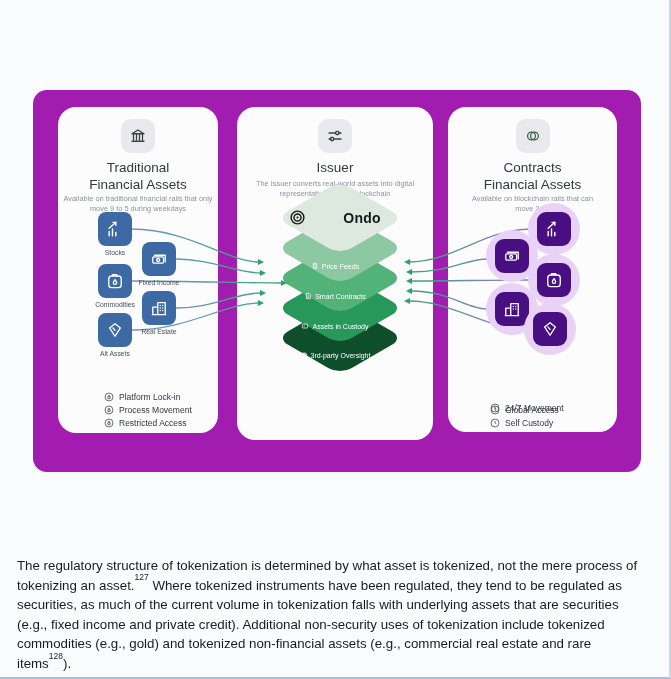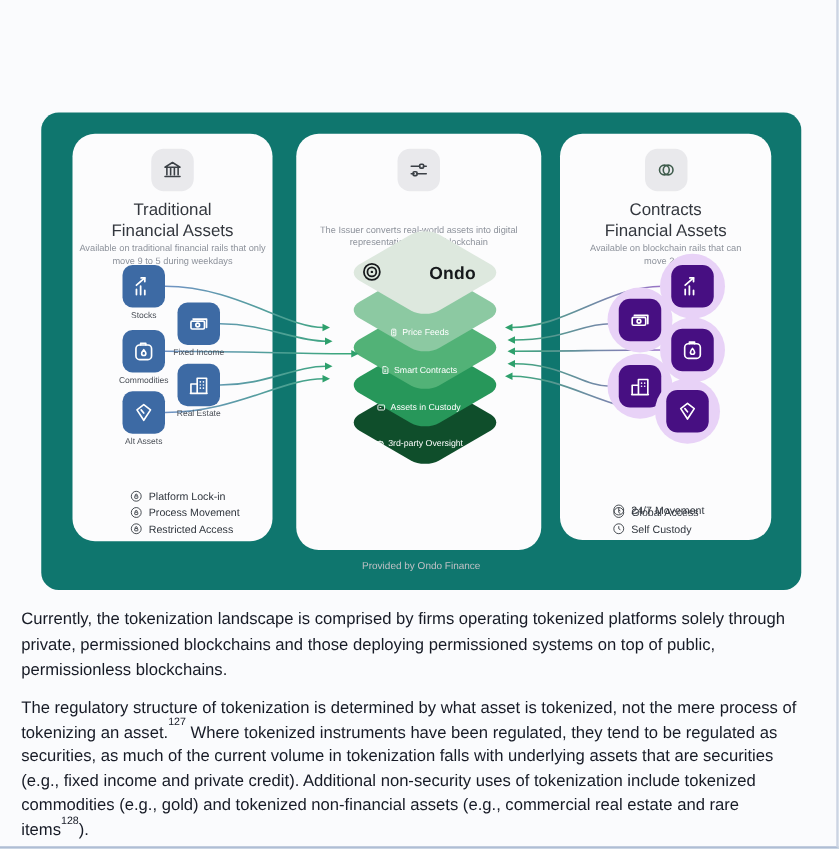--- a/index.html
+++ b/index.html
@@ -10,21 +10,21 @@
     border-bottom:2px solid #aebdd4;
     font-family:"Liberation Sans", sans-serif;
     color:#171b26;
   }
   .body-text{position:absolute;left:17px;width:632px;margin:0;font-size:13.3px;line-height:20.5px;color:#171b26;}
   sup.fn{font-size:8.5px;line-height:0;position:relative;top:-4px;font-weight:inherit;}
   .heading{position:absolute;left:17px;top:57px;margin:0;font-size:15px;font-weight:bold;color:#1c3c72;letter-spacing:-0.2px;}
   .heading sup.fn{font-size:9px;}
 
   
-  .diagram{position:absolute;left:33px;top:90px;width:608px;height:382px;background:#0f766e;border-radius:14px;}
+  .diagram{position:absolute;left:33px;top:90px;width:608px;height:382px;background:#a21caf;border-radius:14px;}
   .panel{position:absolute;background:#fcfcfd;border-radius:18px;}
   .panel-left{left:25px;top:17px;width:160px;height:326px;}
   .panel-center{left:204px;top:17px;width:196px;height:333px;}
   .panel-right{left:415px;top:17px;width:169px;height:325px;}
 
   .panel-icon{position:absolute;top:12px;left:50%;transform:translateX(-50%);width:34px;height:34px;border-radius:10px;background:#e9e9ec;display:flex;align-items:center;justify-content:center;}
   .panel-title{position:absolute;top:52px;left:0;right:0;text-align:center;font-size:13.5px;font-weight:500;color:#33373e;line-height:17px;}
   .panel-sub{position:absolute;top:87px;left:50%;transform:translateX(-50%);text-align:center;font-size:7.4px;color:#8d929b;line-height:10px;}
 
   
@@ -136,20 +136,21 @@
     </div>
 
     <div class="panel panel-center">
       <div class="panel-icon">
         <svg width="18" height="18" viewBox="0 0 24 24" fill="none" stroke="#3b4046" stroke-width="1.7" stroke-linecap="round" stroke-linejoin="round">
             <path d="M4 8h9M20 8h-3M4 16h3M10 16h10"></path>
             <rect x="13" y="5.8" width="4.2" height="4.2" rx="1.2"></rect>
             <rect x="6" y="13.8" width="4.2" height="4.2" rx="1.2"></rect>
           </svg>
       </div>
+      <div class="panel-title">Issuer</div>
       <div class="panel-sub" style="width:186px;top:72px">The Issuer converts real-world assets into digital representations on the blockchain</div>
 
       <div class="diamond" style="top:66px;background:#dde8de;z-index:5"></div>
       <div class="diamond" style="top:96px;background:#8cc9a2;z-index:4"></div>
       <div class="diamond" style="top:126px;background:#52b277;z-index:3"></div>
       <div class="diamond" style="top:156px;background:#27975a;z-index:2"></div>
       <div class="diamond" style="top:186px;background:#0f4e2b;z-index:1"></div>
 
       <div class="ondo">
         <svg width="17" height="17" viewBox="0 0 24 24" fill="none" stroke="#16191c" stroke-width="2">
@@ -305,20 +306,18 @@
       </g>
       <g fill="#2ea06c">
         <polygon points="371,172 377,169 377,175"></polygon>
         <polygon points="373,182 379,179 379,185"></polygon>
         <polygon points="373,191 379,188 379,194"></polygon>
         <polygon points="373,201 379,198 379,204"></polygon>
         <polygon points="371,211 377,208 377,214"></polygon>
       </g>
     </svg>
 
-    <div class="provided">Provided by Ondo Finance</div>
   </div>
 
-  <p class="body-text" style="top:485px">Currently, the tokenization landscape is comprised by firms operating tokenized platforms solely through private, permissioned blockchains and those deploying permissioned systems on top of public, permissionless blockchains.</p>
 
   <p class="body-text" style="top:556px;line-height:19.6px"><span>The regulatory structure of tokenization is determined by what asset is tokenized, not the mere process of tokenizing an asset.</span><sup class="fn">127</sup><span> Where tokenized instruments have been regulated, they tend to be regulated as securities, as much of the current volume in tokenization falls with underlying assets that are securities (e.g., fixed income and private credit). Additional non-security uses of tokenization include tokenized commodities (e.g., gold) and tokenized non-financial assets (e.g., commercial real estate and rare items</span><sup class="fn">128</sup><span>).</span></p>
 
 </div>
 
 </body></html>

